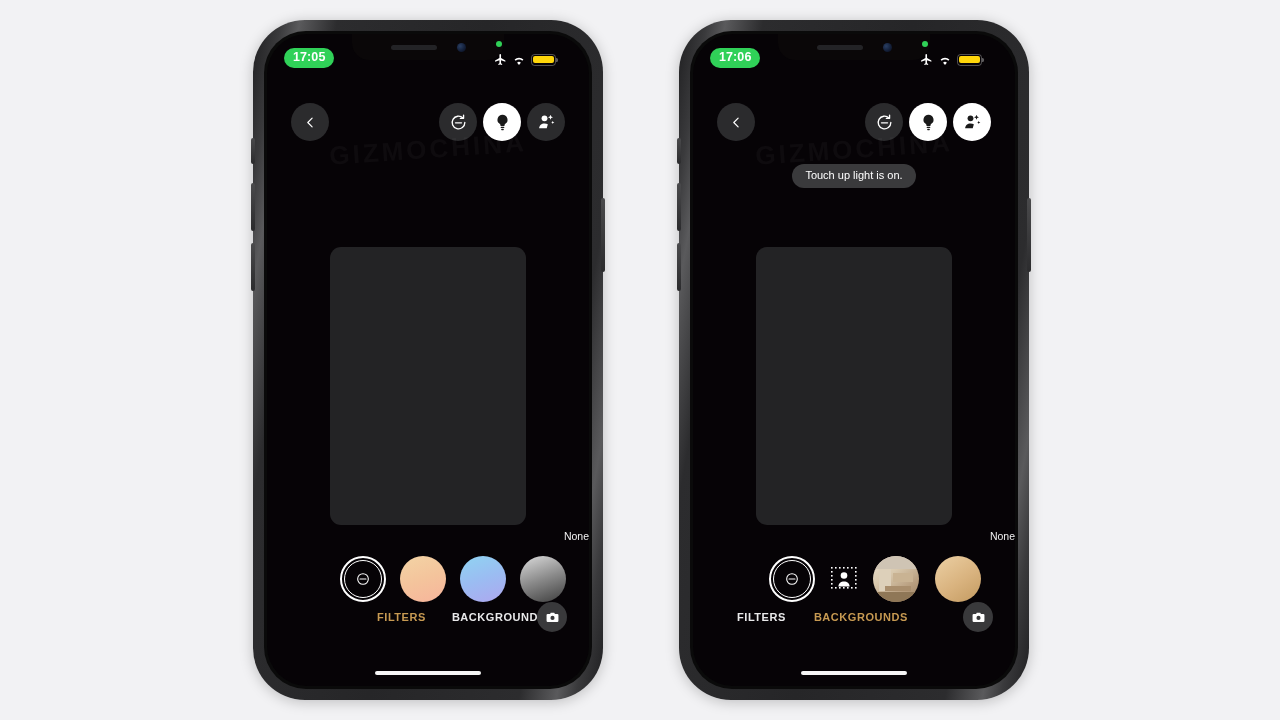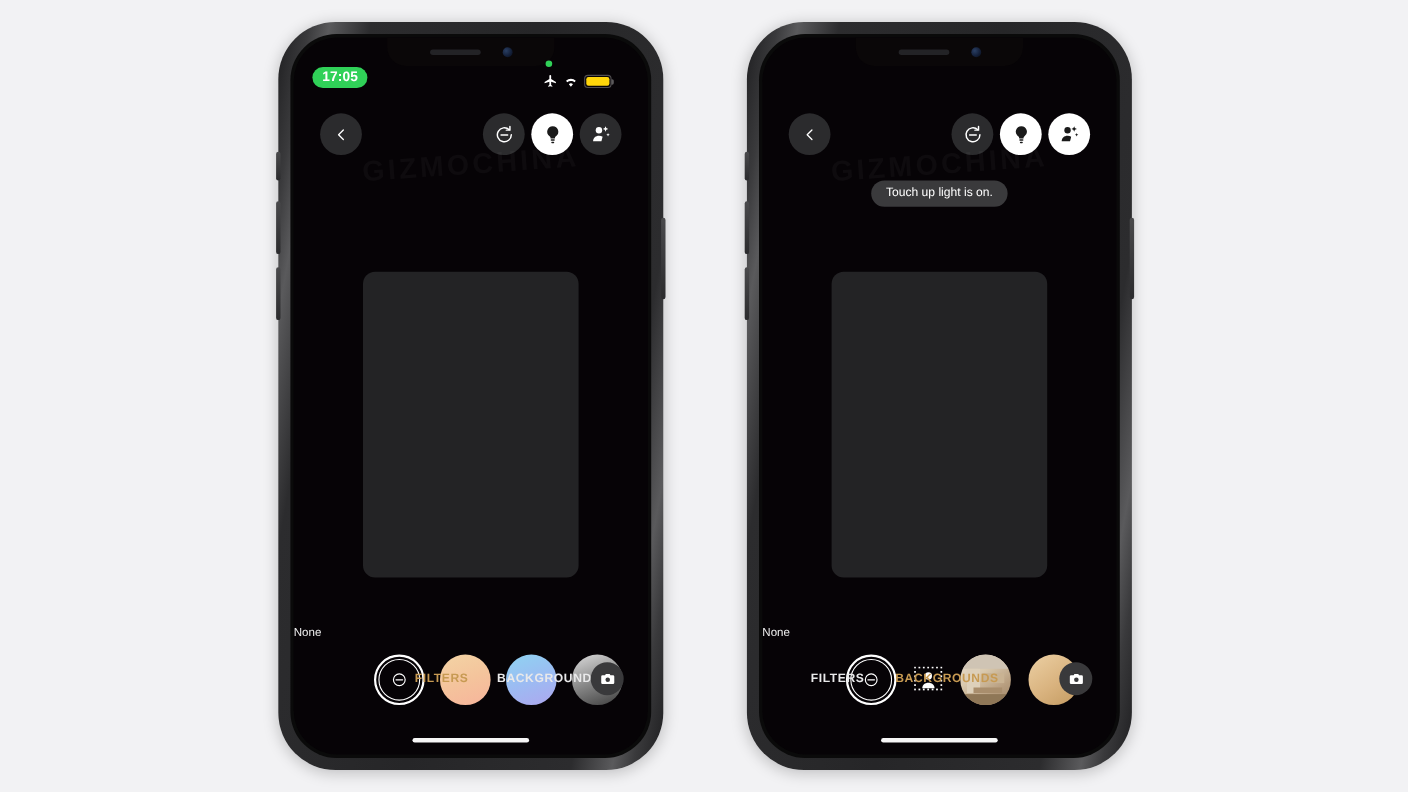--- a/index.html
+++ b/index.html
@@ -71,21 +71,21 @@
   }
   .front-cam {
     width: 9px; height: 9px; border-radius: 50%;
     background: radial-gradient(circle at 35% 35%, #2a3f63 0%, #14203a 55%, #070b16 100%);
   }
 
   
   .statusbar {
     position: absolute; top: 0; left: 0; right: 16px;
     height: 46px;
-    display: flex; align-items: flex-end;
+    display: flex; align-items: center;
     justify-content: space-between;
     padding: 0 17px;
     z-index: 45;
   }
   .time-pill {
     background: #30d158;
     color: #ffffff;
     font-size: 12.5px;
     font-weight: bold;
     letter-spacing: .1px;
@@ -176,25 +176,24 @@
   }
 
   
   .carousel-wrap {
     position: absolute;
     left: 0; right: 0;
     top: 496px;
     z-index: 25;
   }
   .carousel-label {
-    text-align: left;
+    text-align: right;
     color: #f0f0f0;
     font-size: 10.5px;
     margin-bottom: 9px;
-    margin-top: 39px;
   }
   .carousel {
     display: flex; align-items: center;
     gap: 14px;
     padding-left: 73px;
     overflow: hidden;
     height: 56px;
   }
   .chip {
     flex: 0 0 auto;
@@ -411,20 +410,35 @@
     <div class="bezel">
       <div class="screen">
 
         <div class="watermark">GIZMOCHINA</div>
 
         <div class="notch">
           <div class="speaker"></div>
           <div class="front-cam"></div>
         </div>
 
+        <div class="statusbar">
+          <div class="time-pill">17:06</div>
+          <div class="status-right">
+            <div class="rec-dot"></div>
+            <svg class="ic" width="13" height="13" viewBox="0 0 24 24">
+              <path fill="#ffffff" d="M21 16v-2l-8-5V3.5a1.5 1.5 0 0 0-3 0V9l-8 5v2l8-2.5V19l-2 1.5V22l3.5-1 3.5 1v-1.5L13 19v-5.5z"></path>
+            </svg>
+            <svg class="ic" width="14" height="12" viewBox="0 0 24 20">
+              <path fill="#ffffff" d="M12 18.5l3.2-4a4.1 4.1 0 0 0-6.4 0zM12 9.2c2.2 0 4.2.8 5.7 2.2l1.9-2.4A11.2 11.2 0 0 0 12 6a11.2 11.2 0 0 0-7.6 3l1.9 2.4A8.4 8.4 0 0 1 12 9.2z"></path>
+            </svg>
+            <div class="battery">
+              <div class="battery-fill"></div>
+            </div>
+          </div>
+        </div>
 
         <div class="top-controls">
           <div class="ctrl">
             <svg width="13" height="13" viewBox="0 0 24 24">
               <path d="M15 4L7 12l8 8" fill="none" stroke="#ffffff" stroke-width="2.2" stroke-linecap="round" stroke-linejoin="round"></path>
             </svg>
           </div>
           <div class="spacer"></div>
           <div class="ctrl-group">
 

